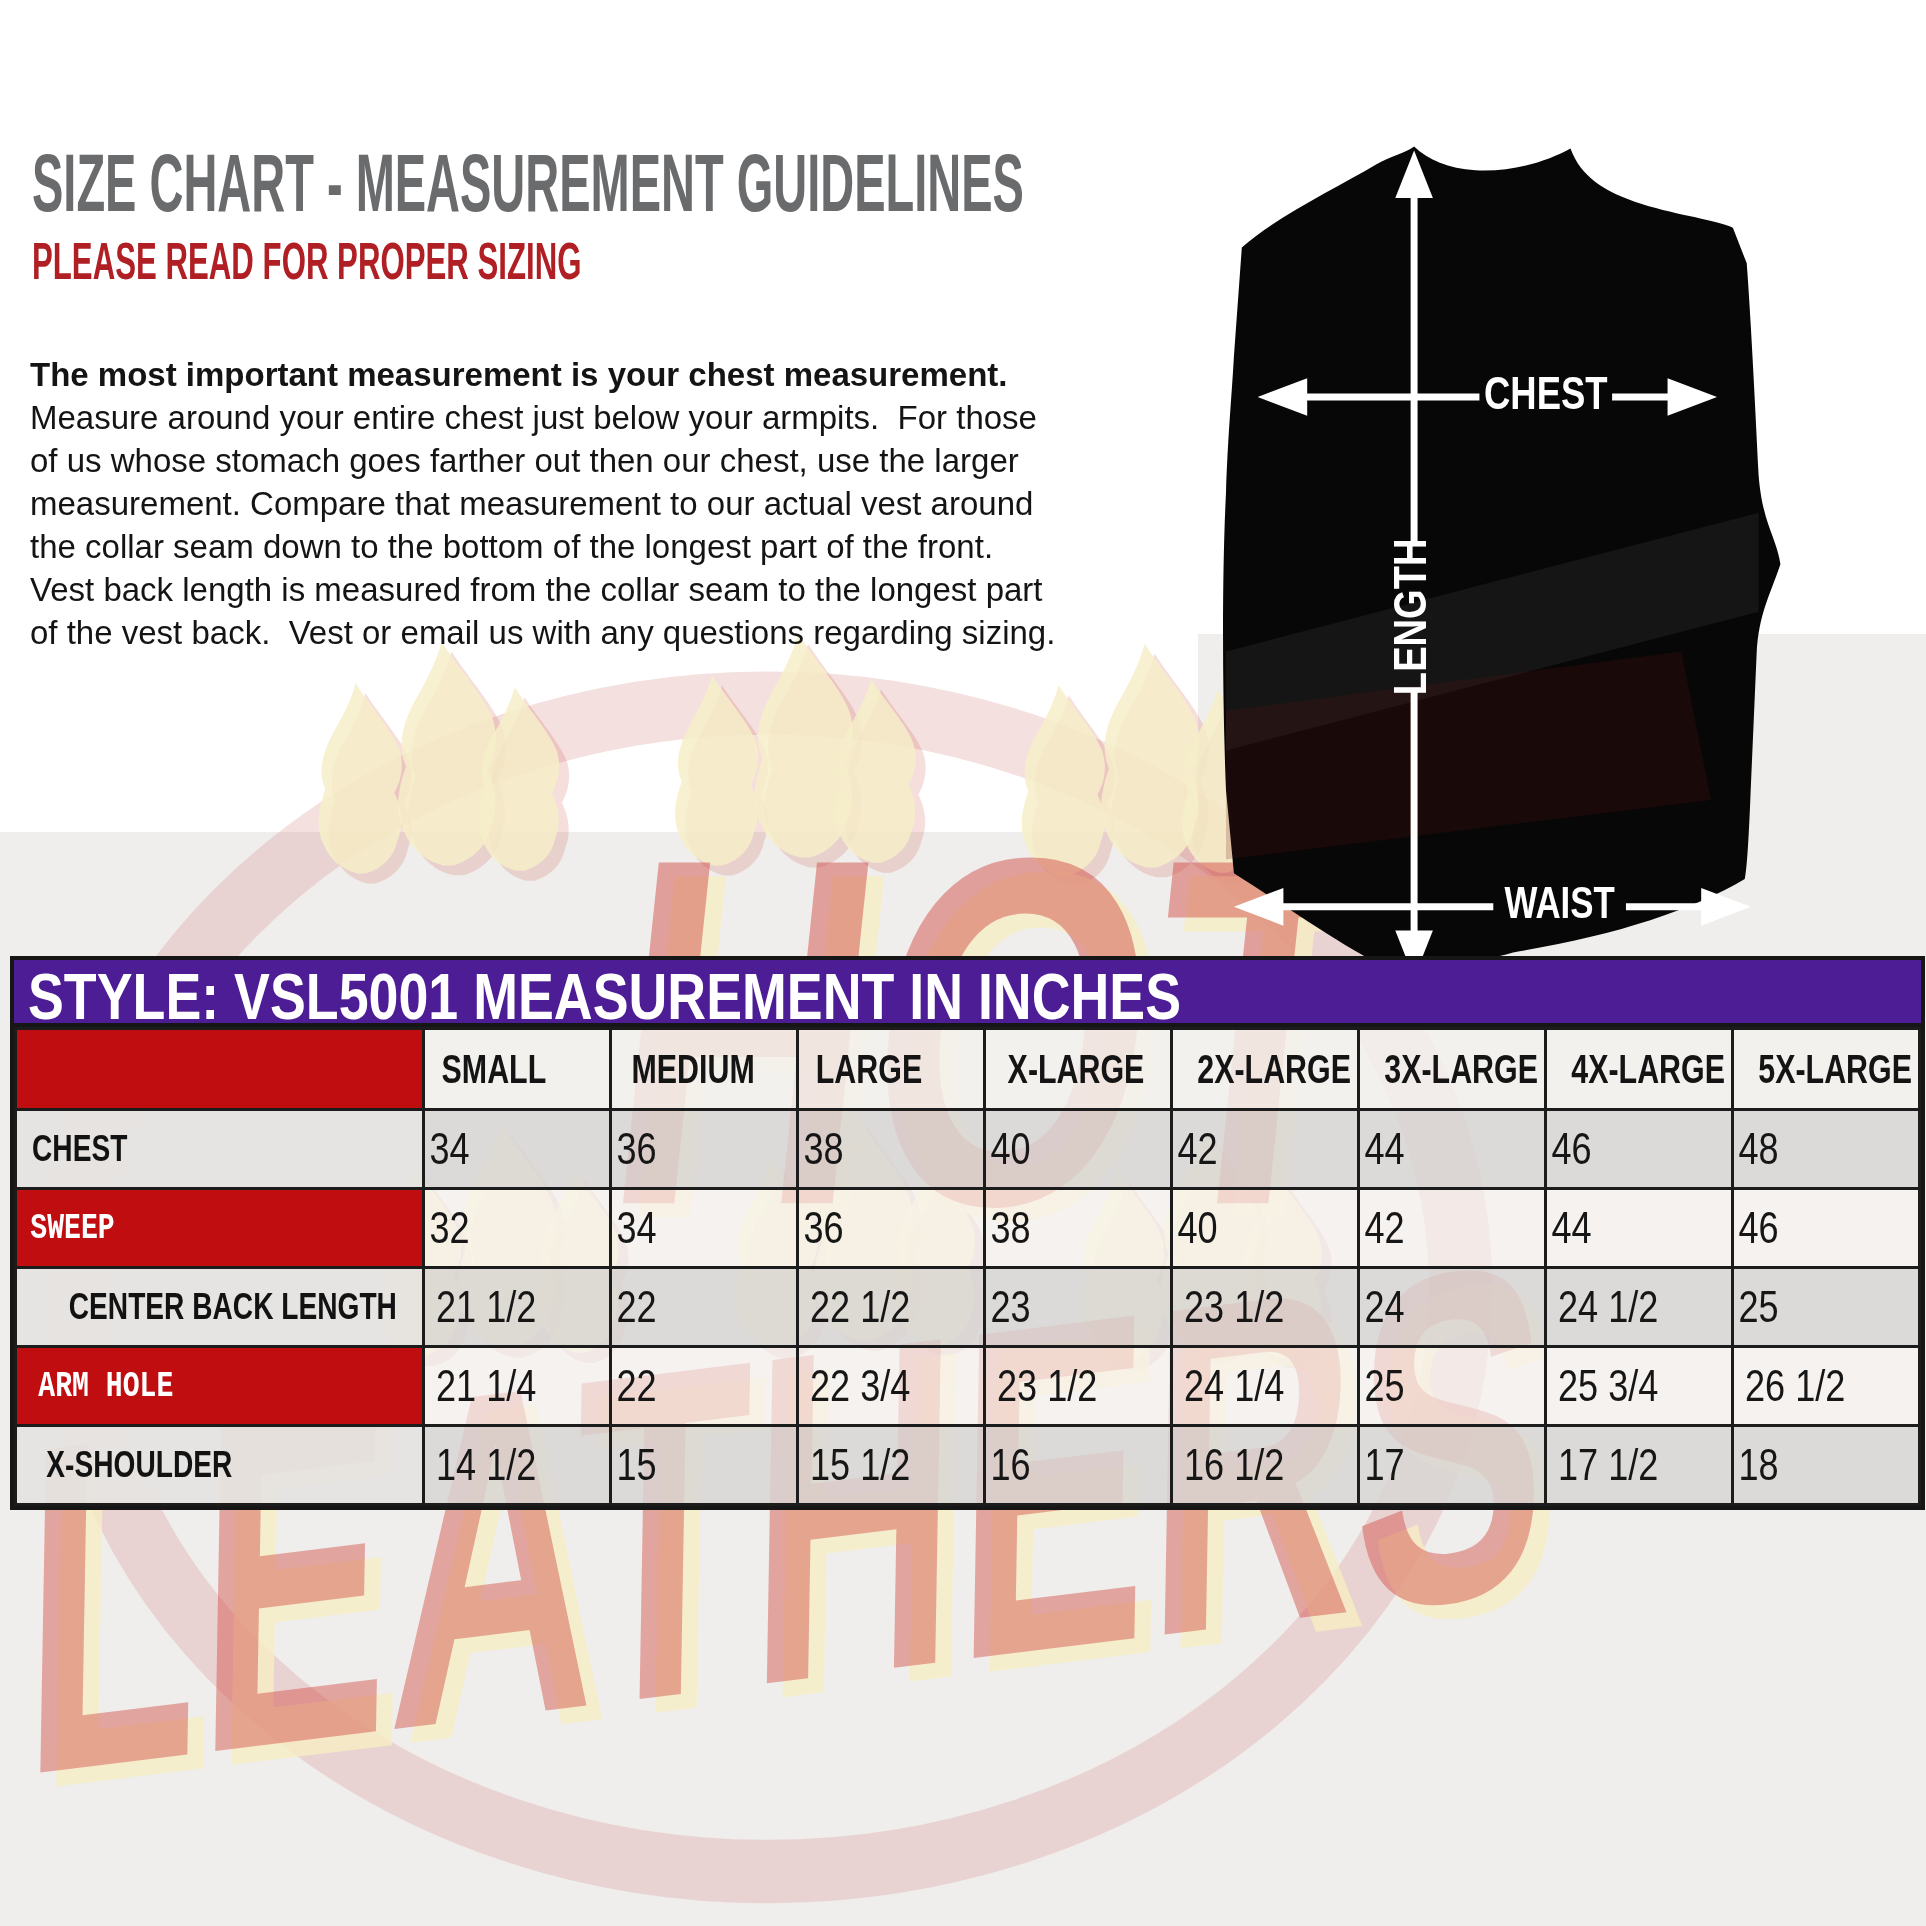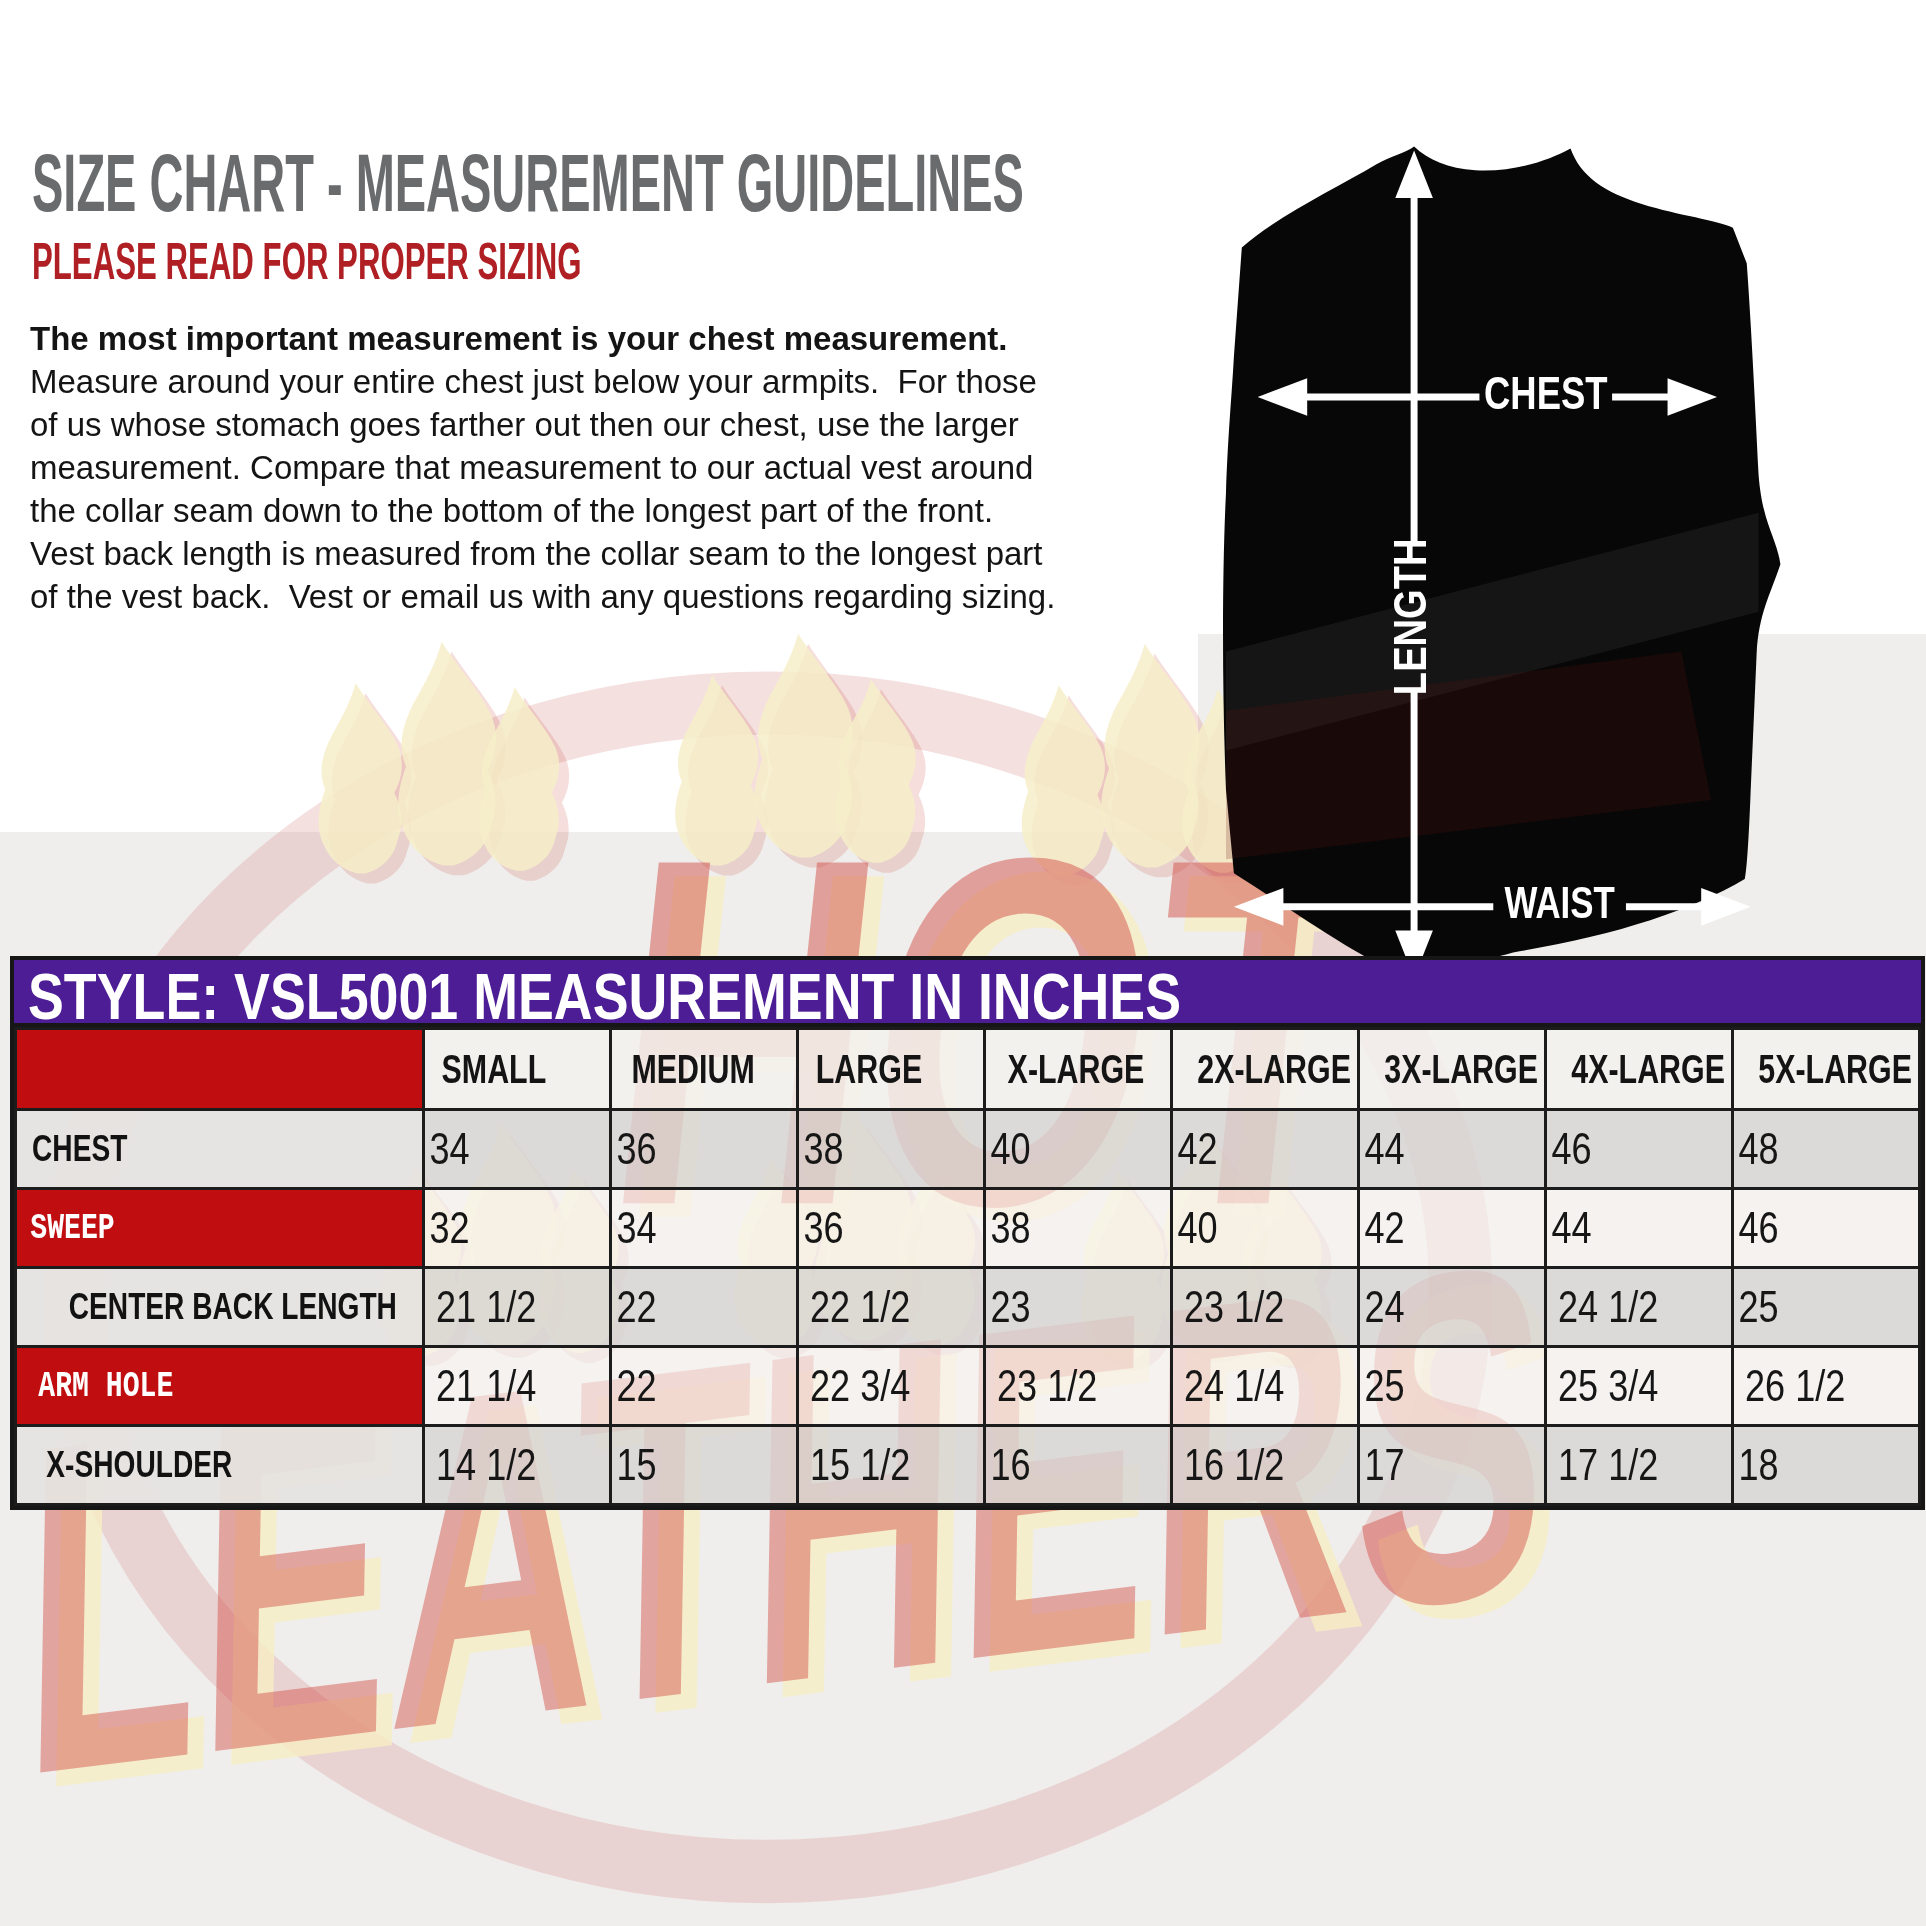--- a/index.html
+++ b/index.html
@@ -14,21 +14,21 @@
   
   .head-block{left:32px;top:141px;width:1168px;}
   .main-title{font-size:81px;font-weight:700;color:#6a6b6d;line-height:85px;white-space:nowrap;
               letter-spacing:0px;transform:scaleX(0.58);transform-origin:left center;}
   .sub-title{margin-top:8px;font-size:52px;font-weight:700;color:#b01f24;line-height:55px;
              white-space:nowrap;transform:scaleX(0.60);transform-origin:left center;}
 
   
   .intro{left:30px;top:317px;width:851px;font-size:33px;color:#141414;}
   .intro .line{line-height:43px;white-space:pre;}
-  .intro .line.bold{font-weight:700;}
+  .intro .line.bold{font-weight:700;margin-top:36px;}
 
   
   .wm{left:0;top:0;width:1927px;height:1927px;pointer-events:none;}
 
   
   .vest{left:1216px;top:97px;width:711px;height:893px;}
 
   
   .size-table{left:10px;top:956px;width:1907px;border:4px solid #161616;background:transparent;}
   .table-title{height:63px;background:#4c1d95;border-bottom:4px solid #161616;

